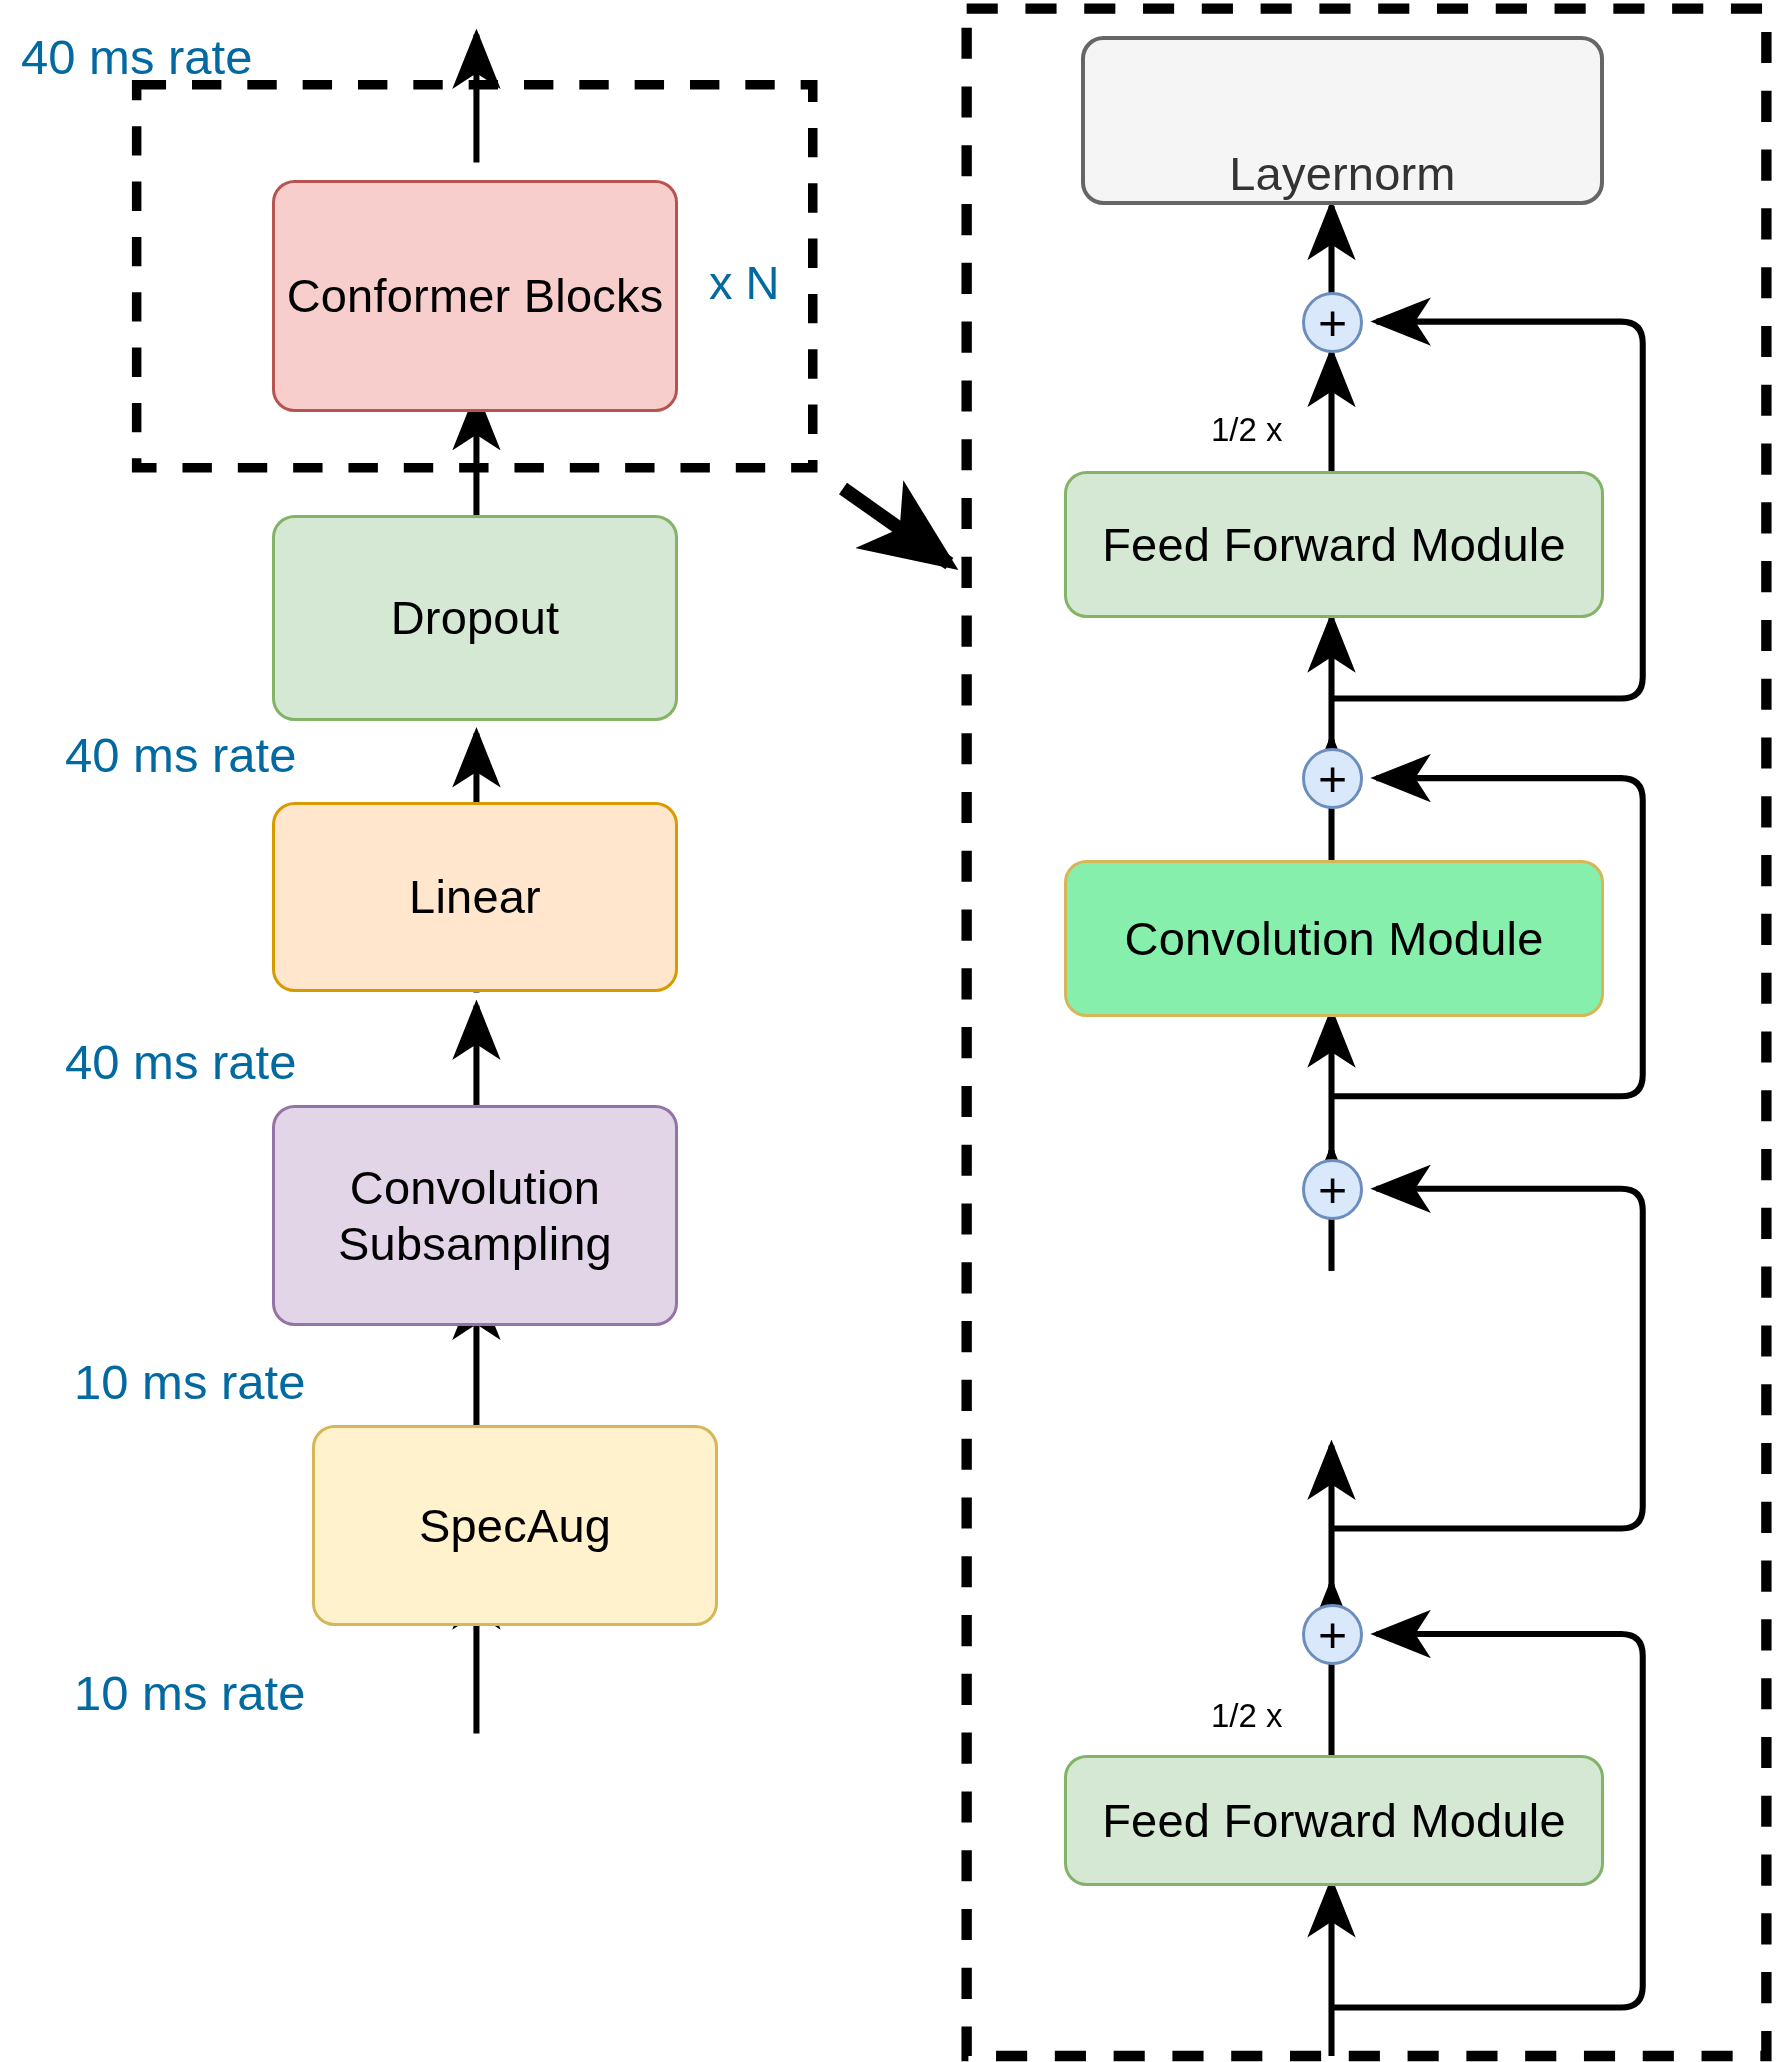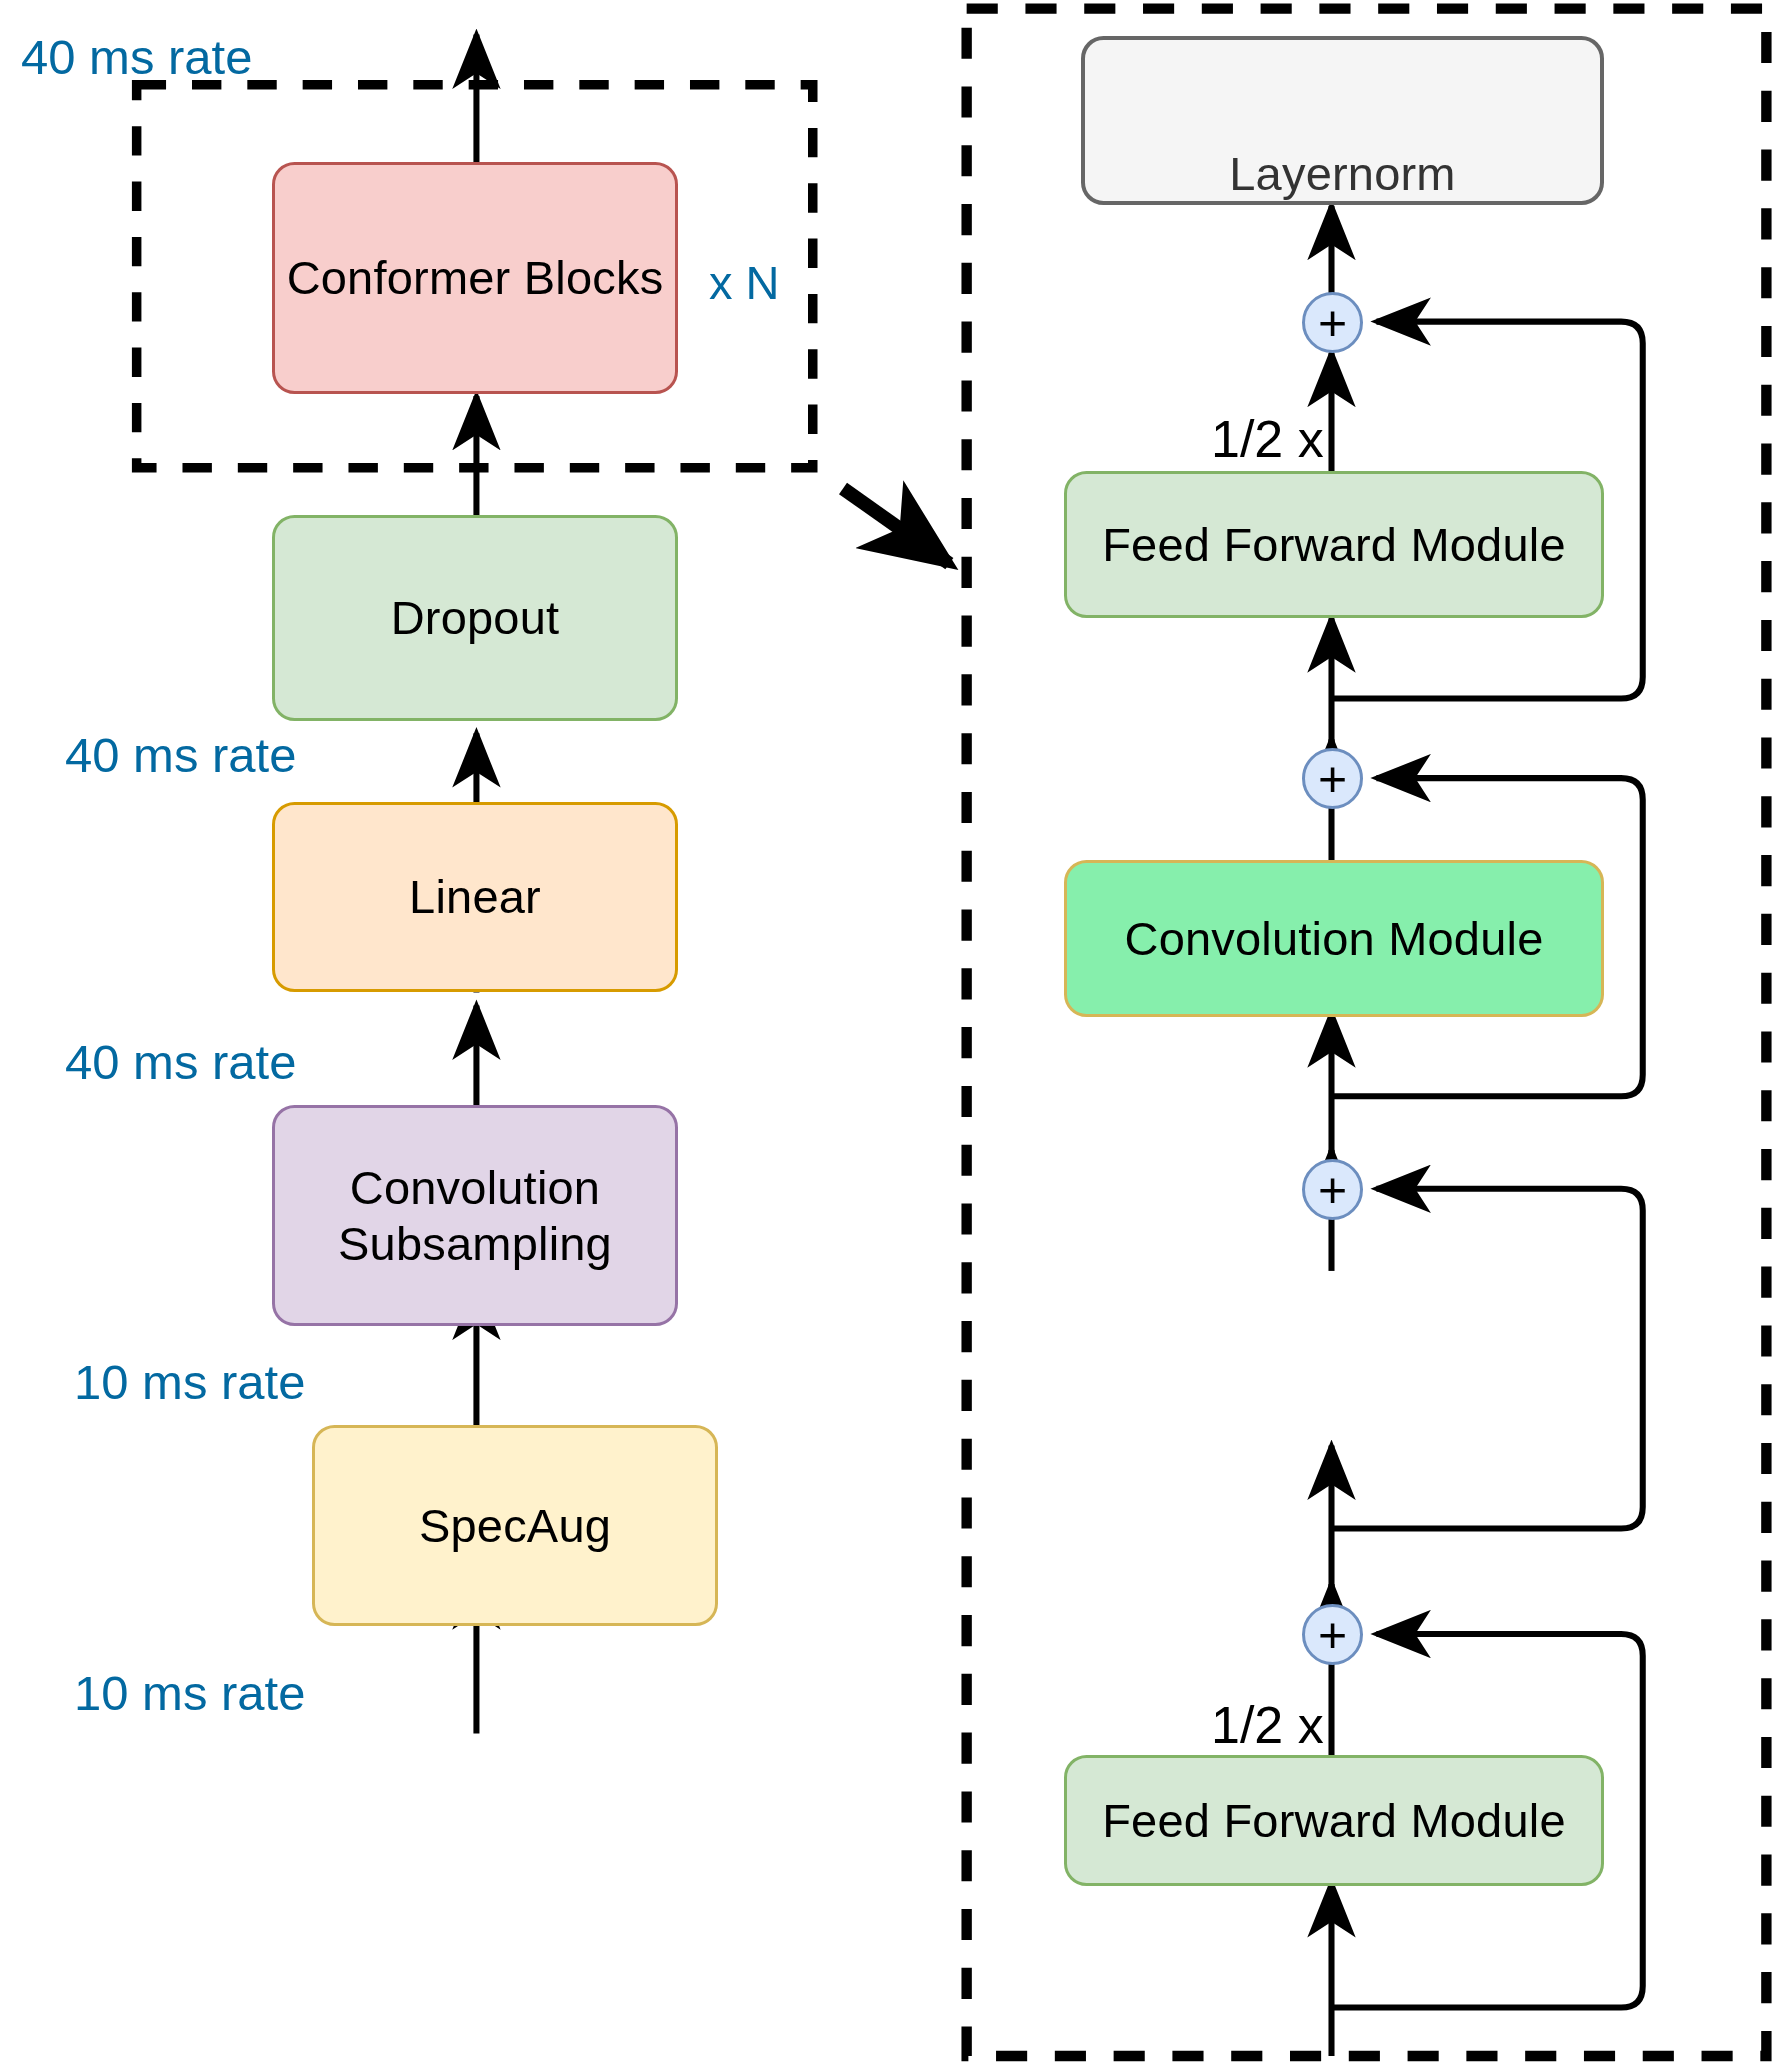--- a/index.html
+++ b/index.html
@@ -49,21 +49,21 @@
     display: flex;
     align-items: center;
     justify-content: center;
     font-size: 50px;
     color: #000000;
     font-weight: 500;
     line-height: 1;
   }
   .edge-label {
     position: absolute;
-    font-size: 52px;
+    font-size: 33px;
     color: #000000;
     white-space: nowrap;
     line-height: 1;
   }
   .side-label {
     position: absolute;
     font-size: 49px;
     color: #0369a1;
     white-space: nowrap;
     line-height: 1;
@@ -138,21 +138,21 @@
       <path d="M1540,2322 L1875,2322 Q1900,2322 1900,2297 L1900,1915 Q1900,1890 1875,1890 L1592,1890" marker-end="url(#arrowhead)"></path>
 
       <path d="M1540,1768 L1875,1768 Q1900,1768 1900,1743 L1900,1400 Q1900,1375 1875,1375 L1592,1375" marker-end="url(#arrowhead)"></path>
 
       <path d="M1540,1268 L1875,1268 Q1900,1268 1900,1243 L1900,925 Q1900,900 1875,900 L1592,900" marker-end="url(#arrowhead)"></path>
 
       <path d="M1540,808 L1875,808 Q1900,808 1900,783 L1900,397 Q1900,372 1875,372 L1592,372" marker-end="url(#arrowhead)"></path>
     </g>
   </svg>
 
-  <div class="node-box" style="left:272px; top:162px; width:406px; height:232px; background:#f8cecc; border-color:#b85450;">
+  <div class="node-box" style="left:272px; top:180px; width:406px; height:232px; background:#f8cecc; border-color:#b85450;">
     <span>Conformer Blocks</span>
   </div>
 
   <span class="xn-label" style="left:709px; top:259px;">x N</span>
 
   <div class="node-box" style="left:272px; top:515px; width:406px; height:206px; background:#d5e8d4; border-color:#82b366;">
     <span>Dropout</span>
   </div>
 
   <div class="node-box" style="left:272px; top:802px; width:406px; height:190px; background:#ffe6cc; border-color:#d79b00;">

